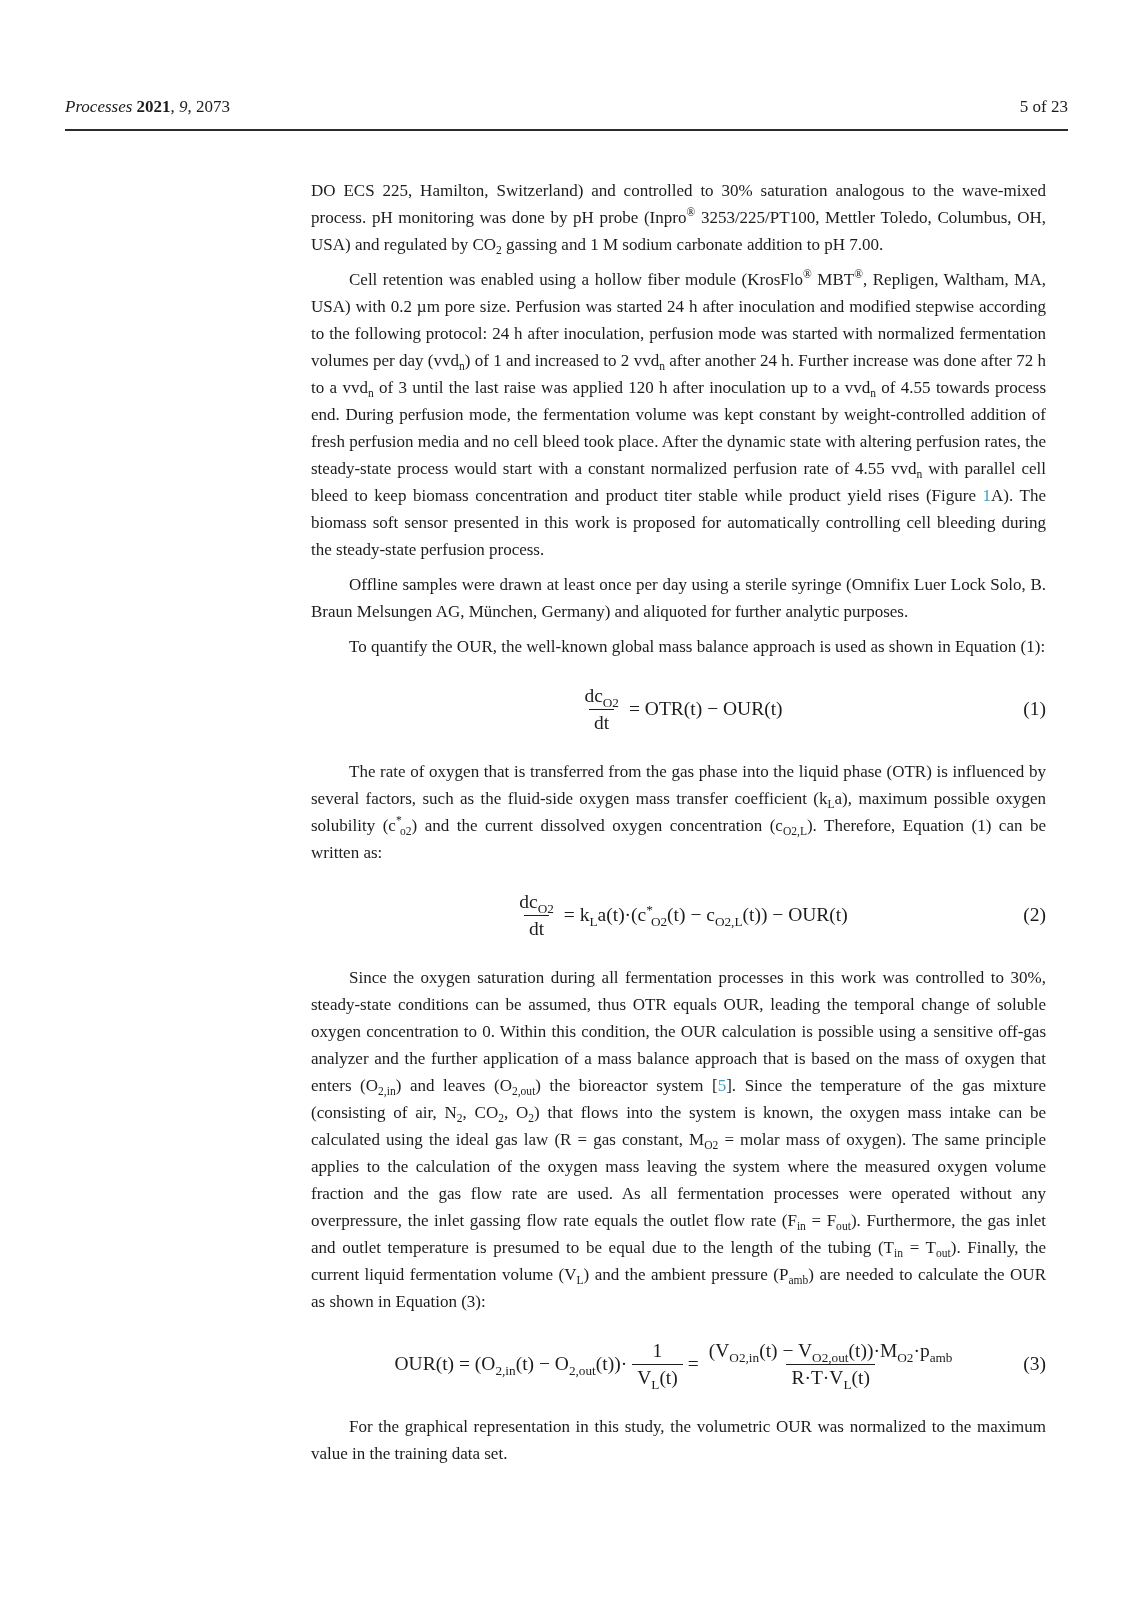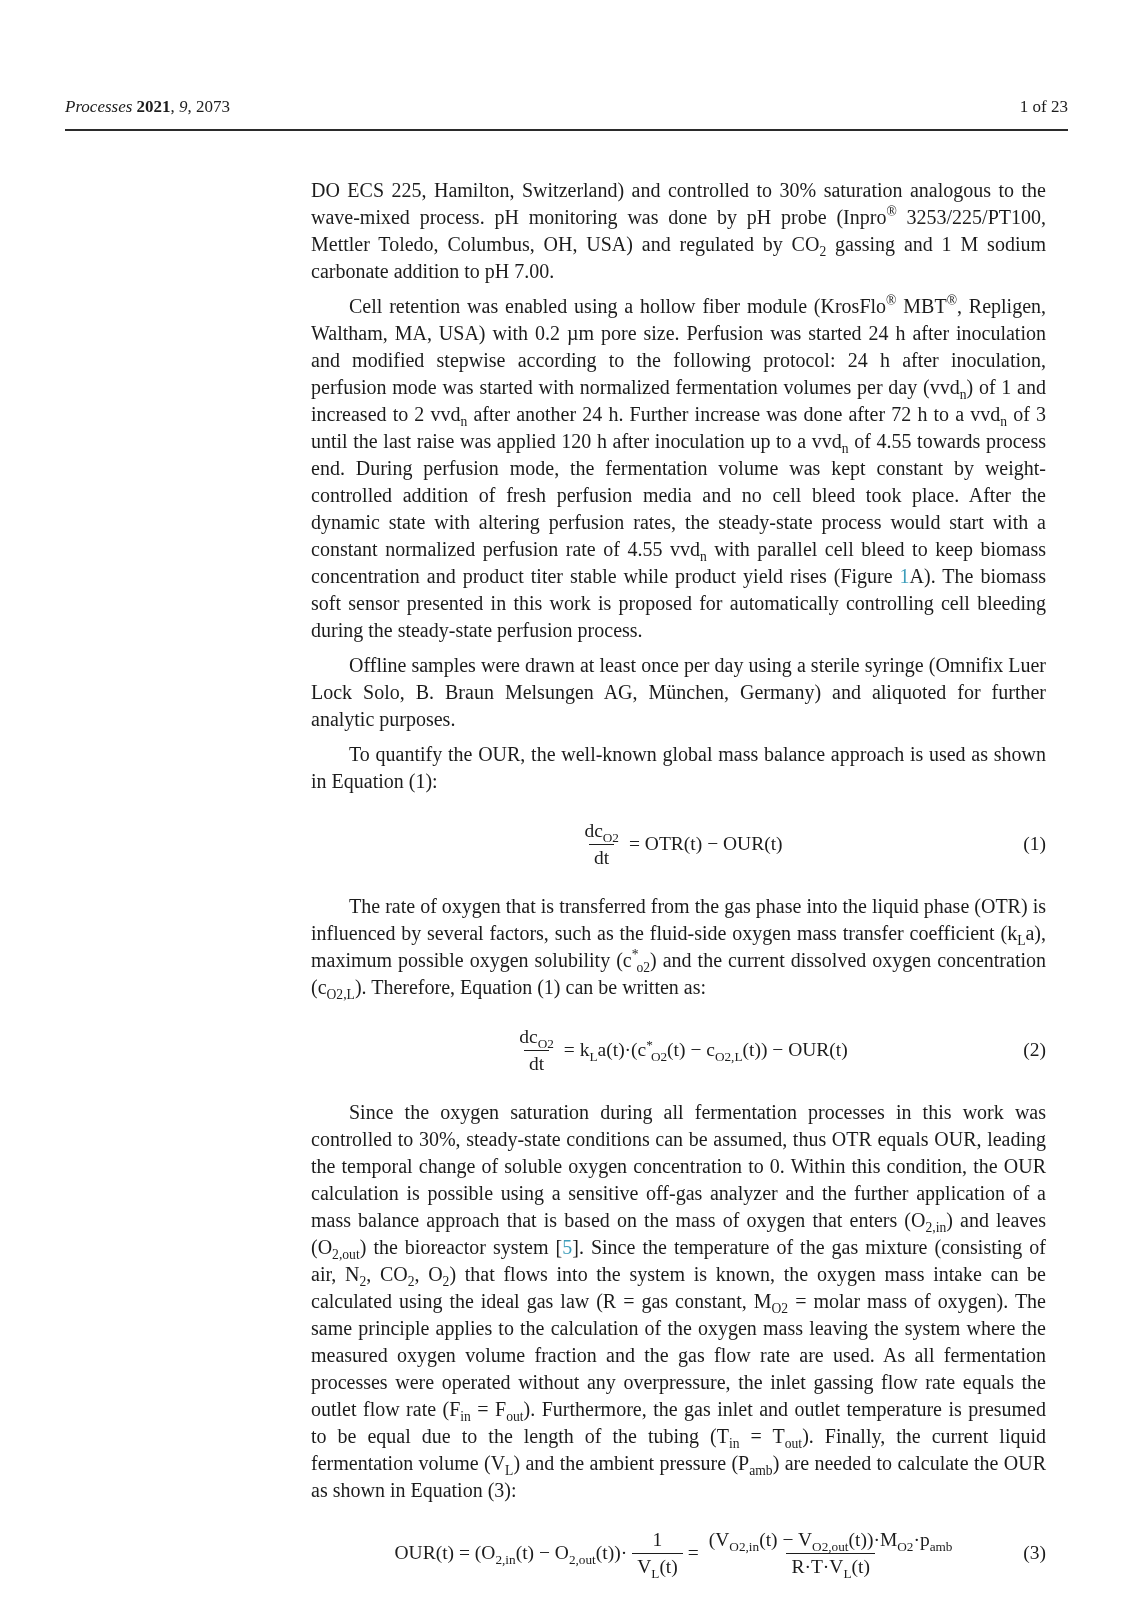--- a/index.html
+++ b/index.html
@@ -31,21 +31,21 @@
     border:none;
     border-top:2px solid var(--rule-color);
     margin:12px 0 0 0;
   }
   .body-column{
     margin-left:246px;
     width:735px;
     margin-top:46px;
   }
   .para{
-    font-size:20px;
+    font-size:17px;
     line-height:27px;
     text-align:justify;
     margin:0;
   }
   .para.indent{text-indent:38px;margin-top:8px;}
   .section-heading{
     font-size:19.5px;
     font-style:italic;
     font-weight:normal;
     margin:27px 0 17px 0;
@@ -88,21 +88,21 @@
     transform:translateY(-50%);
   }
 </style>
 </head>
 <body>
 
 <div class="page">
 
   <header class="page-header">
     <div class="journal-ref"><span class="seg-i">Processes</span><span> </span><span class="seg-b">2021</span><span>, </span><span class="seg-i">9</span><span>, 2073</span></div>
-    <div class="page-number">1 of 23</div>
+    <div class="page-number">5 of 23</div>
   </header>
   <hr class="header-rule">
 
   <main class="body-column">
 
     <p class="para"><span>DO ECS 225, Hamilton, Switzerland) and controlled to 30% saturation analogous to the wave-mixed process. pH monitoring was done by pH probe (Inpro</span><sup>®</sup><span> 3253/225/PT100, Mettler Toledo, Columbus, OH, USA) and regulated by CO</span><sub>2</sub><span> gassing and 1 M sodium carbonate addition to pH 7.00.</span></p>
 
     <p class="para indent"><span>Cell retention was enabled using a hollow fiber module (KrosFlo</span><sup>®</sup><span> MBT</span><sup>®</sup><span>, Repligen, Waltham, MA, USA) with 0.2 µm pore size. Perfusion was started 24 h after inoculation and modified stepwise according to the following protocol: 24 h after inoculation, perfusion mode was started with normalized fermentation volumes per day (vvd</span><sub>n</sub><span>) of 1 and increased to 2 vvd</span><sub>n</sub><span> after another 24 h. Further increase was done after 72 h to a vvd</span><sub>n</sub><span> of 3 until the last raise was applied 120 h after inoculation up to a vvd</span><sub>n</sub><span> of 4.55 towards process end. During perfusion mode, the fermentation volume was kept constant by weight-controlled addition of fresh perfusion media and no cell bleed took place. After the dynamic state with altering perfusion rates, the steady-state process would start with a constant normalized perfusion rate of 4.55 vvd</span><sub>n</sub><span> with parallel cell bleed to keep biomass concentration and product titer stable while product yield rises (Figure </span><span class="seg-link">1</span><span>A). The biomass soft sensor presented in this work is proposed for automatically controlling cell bleeding during the steady-state perfusion process.</span></p>
 
     <p class="para indent"><span>Offline samples were drawn at least once per day using a sterile syringe (Omnifix Luer Lock Solo, B. Braun Melsungen AG, München, Germany) and aliquoted for further analytic purposes.</span></p>

